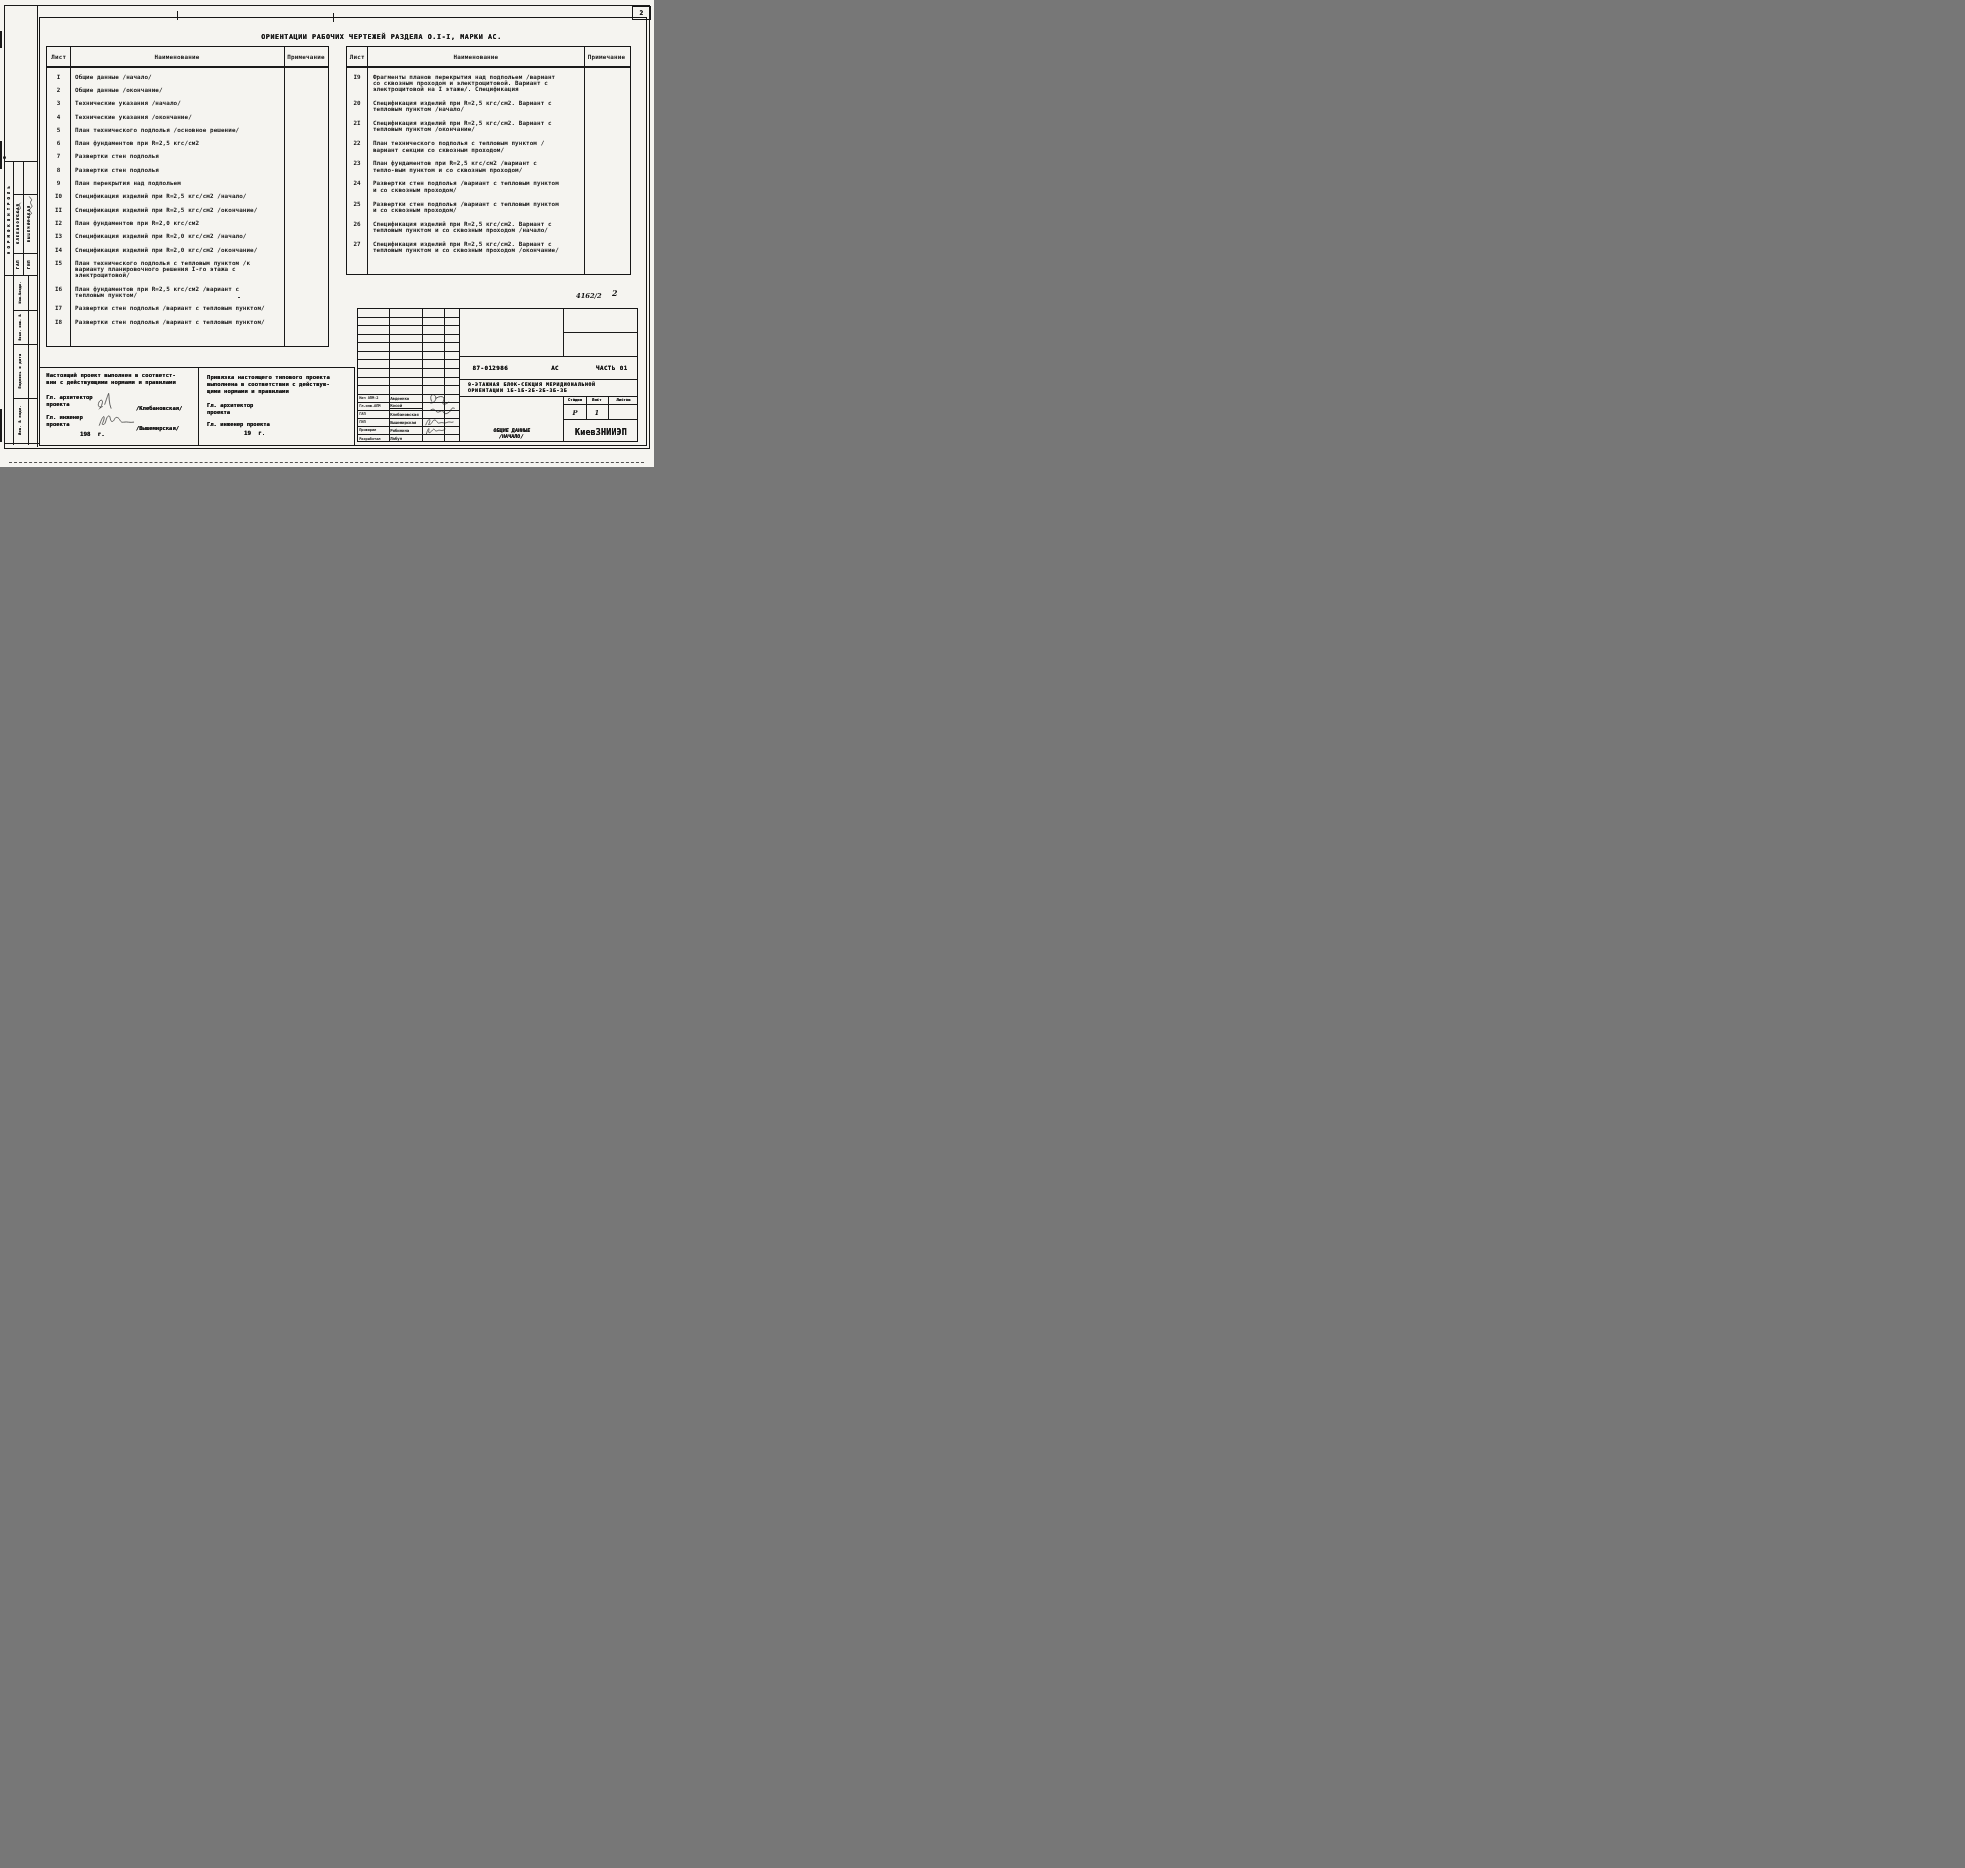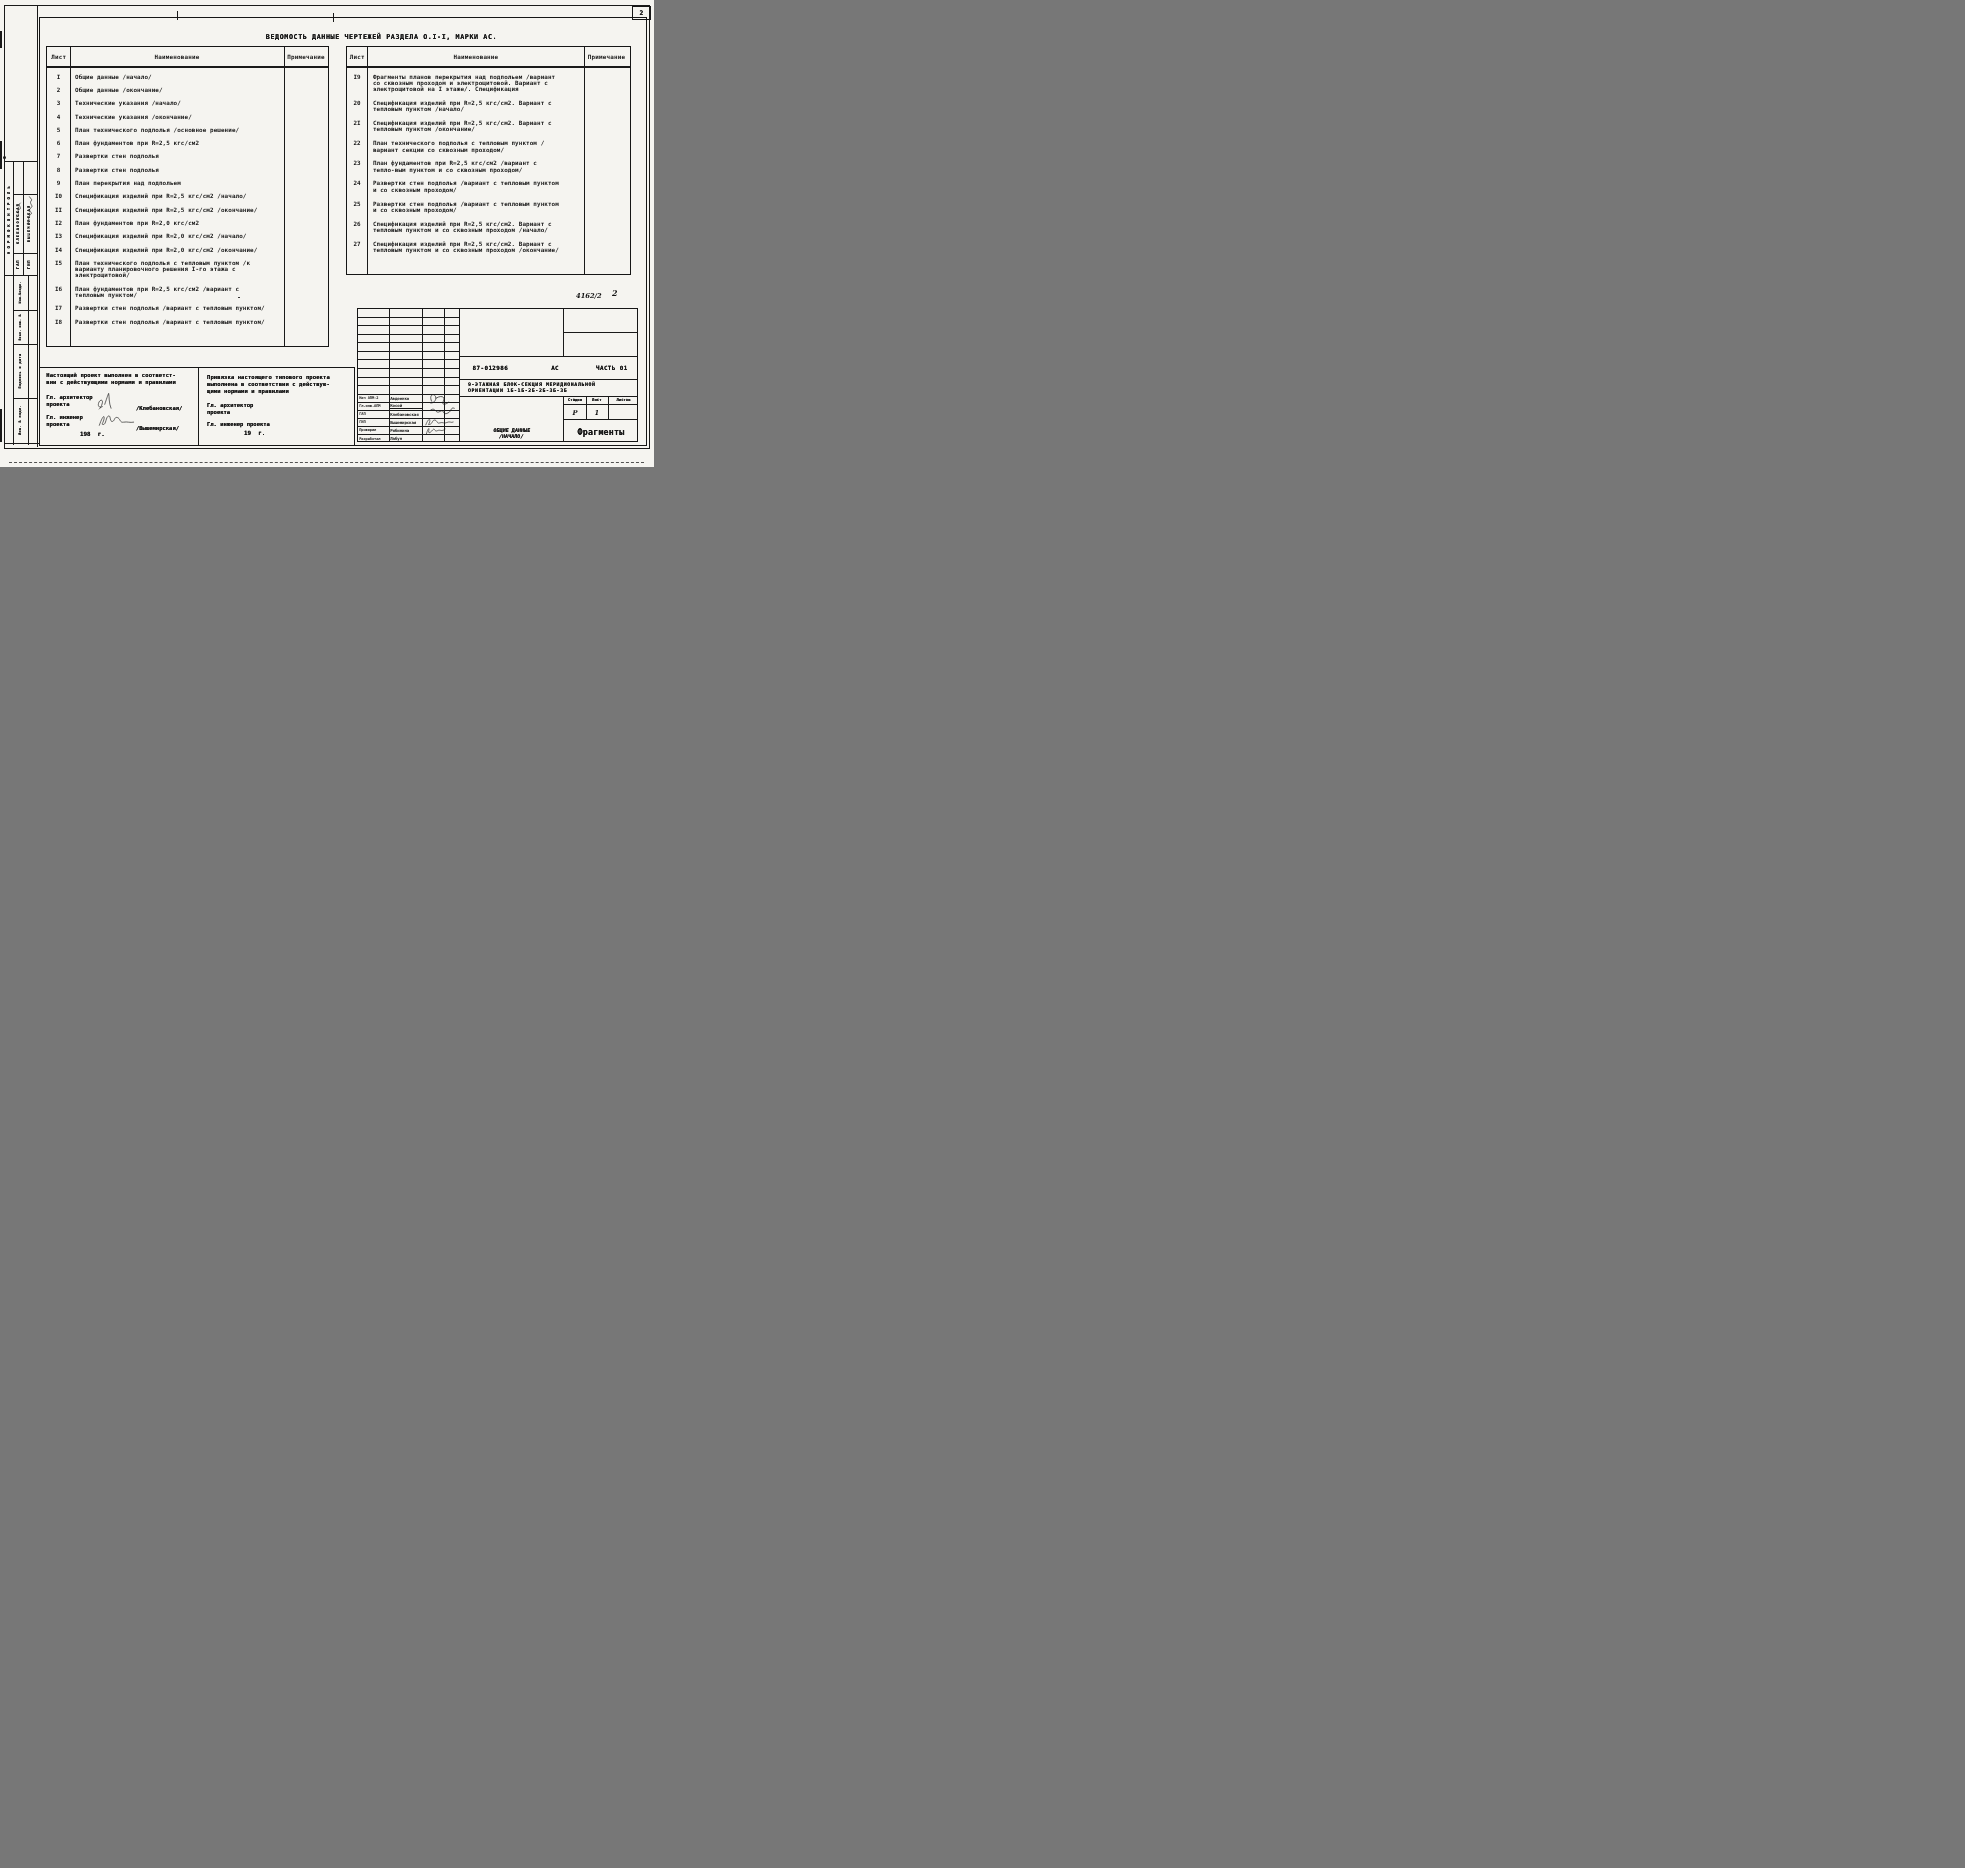--- a/index.html
+++ b/index.html
@@ -47,21 +47,21 @@
 
   <div class="abs" style="left:632px;top:5.5px;width:17px;height:12.6px;border:1.2px solid #161616;display:flex;align-items:center;justify-content:center;">
     <span class="txt" style="position:static;font-size:6.3px;">2</span>
   </div>
 
   <div class="abs" style="left:39px;top:17px;width:606px;height:427px;border:1.6px solid #161616;"></div>
 
   <div class="tick" style="left:177px;top:11px;height:9.4px;"></div>
   <div class="tick" style="left:333px;top:13px;height:9.4px;"></div>
 
-  <div class="txt" style="left:252px;top:33px;width:259px;text-align:center;font-size:6.7px;letter-spacing:0.6px;">ВЕДОМОСТЬ ДАННЫЕ ЧЕРТЕЖЕЙ РАЗДЕЛА О.I-I, МАРКИ АС.</div>
+  <div class="txt" style="left:252px;top:33px;width:259px;text-align:center;font-size:6.7px;letter-spacing:0.6px;">ОРИЕНТАЦИИ РАБОЧИХ ЧЕРТЕЖЕЙ РАЗДЕЛА О.I-I, МАРКИ АС.</div>
 
   <div class="wtable" style="left:46px;top:46px;width:281px;height:299px;">
     <div class="ln" style="left:23px;top:0;bottom:0;width:0.8px;"></div>
     <div class="ln" style="left:237px;top:0;bottom:0;width:0.8px;"></div>
     <div class="ln" style="left:0;right:0;top:19px;height:1.6px;"></div>
     <div class="hcell" style="left:0;top:0;width:23.6px;height:19px;">Лист</div>
     <div class="hcell" style="left:23.6px;top:0;width:213px;height:19px;">Наименование</div>
     <div class="hcell" style="left:237px;top:0;width:44px;height:19px;">Примечание</div>
     <div class="trows" style="top:20.4px;bottom:0;padding-top:6.3px;">
 
@@ -338,20 +338,20 @@
     <div class="hand abs" style="left:206px;top:96px;width:22px;height:15px;display:flex;align-items:center;justify-content:center;font-size:6.7px;">Р</div>
     <div class="hand abs" style="left:228px;top:96px;width:21.6px;height:15px;display:flex;align-items:center;justify-content:center;font-size:6.7px;">1</div>
     <div class="hand abs" style="left:251px;top:96px;width:29px;height:15px;display:flex;align-items:center;justify-content:center;font-size:6.7px;"></div>
 
     <div class="abs" style="left:102px;top:87px;width:103px;height:46px;display:flex;flex-direction:column;justify-content:flex-end;align-items:center;padding-bottom:2.4px;box-sizing:border-box;">
       <div class="txt pre" style="position:static;font-size:5.1px;line-height:5.9px;text-align:center;transform:skewX(-6deg);">ОБЩИЕ ДАННЫЕ
 /НАЧАЛО/</div>
     </div>
 
     <div class="abs" style="left:206px;top:112px;width:74px;height:21px;display:flex;align-items:center;justify-content:center;">
-      <span class="txt" style="position:static;font-size:8.3px;letter-spacing:0.2px;">Фрагменты</span>
+      <span class="txt" style="position:static;font-size:8.3px;letter-spacing:0.2px;">КиевЗНИИЭП</span>
     </div>
   </div>
 
   <div class="abs" style="left:9.4px;top:462px;width:635px;height:0;border-top:1.2px dashed #2b2b2b;opacity:.8;"></div>
 
 </div>
 
 
 </body></html>

